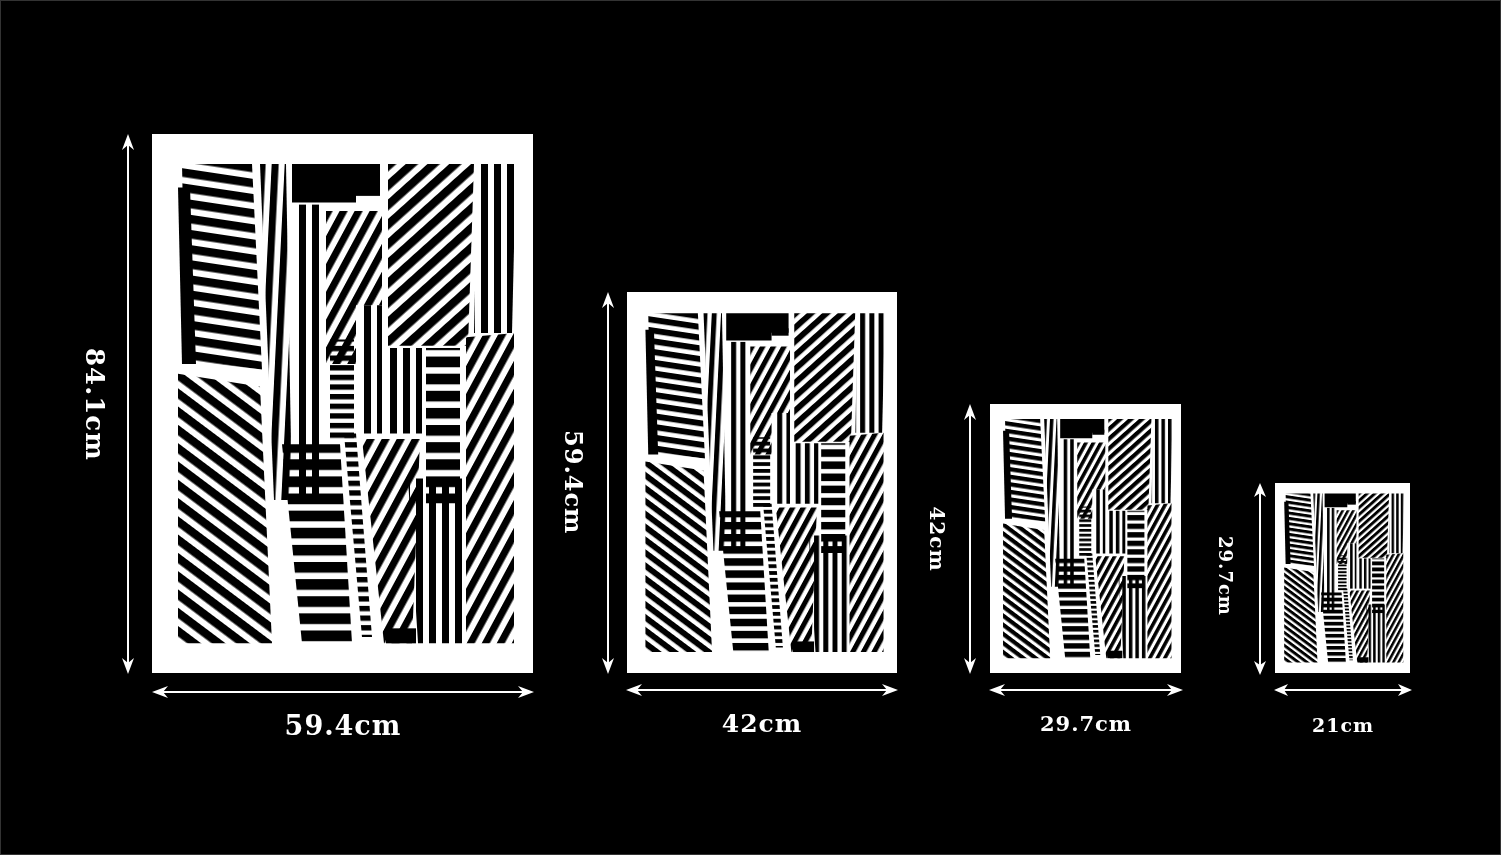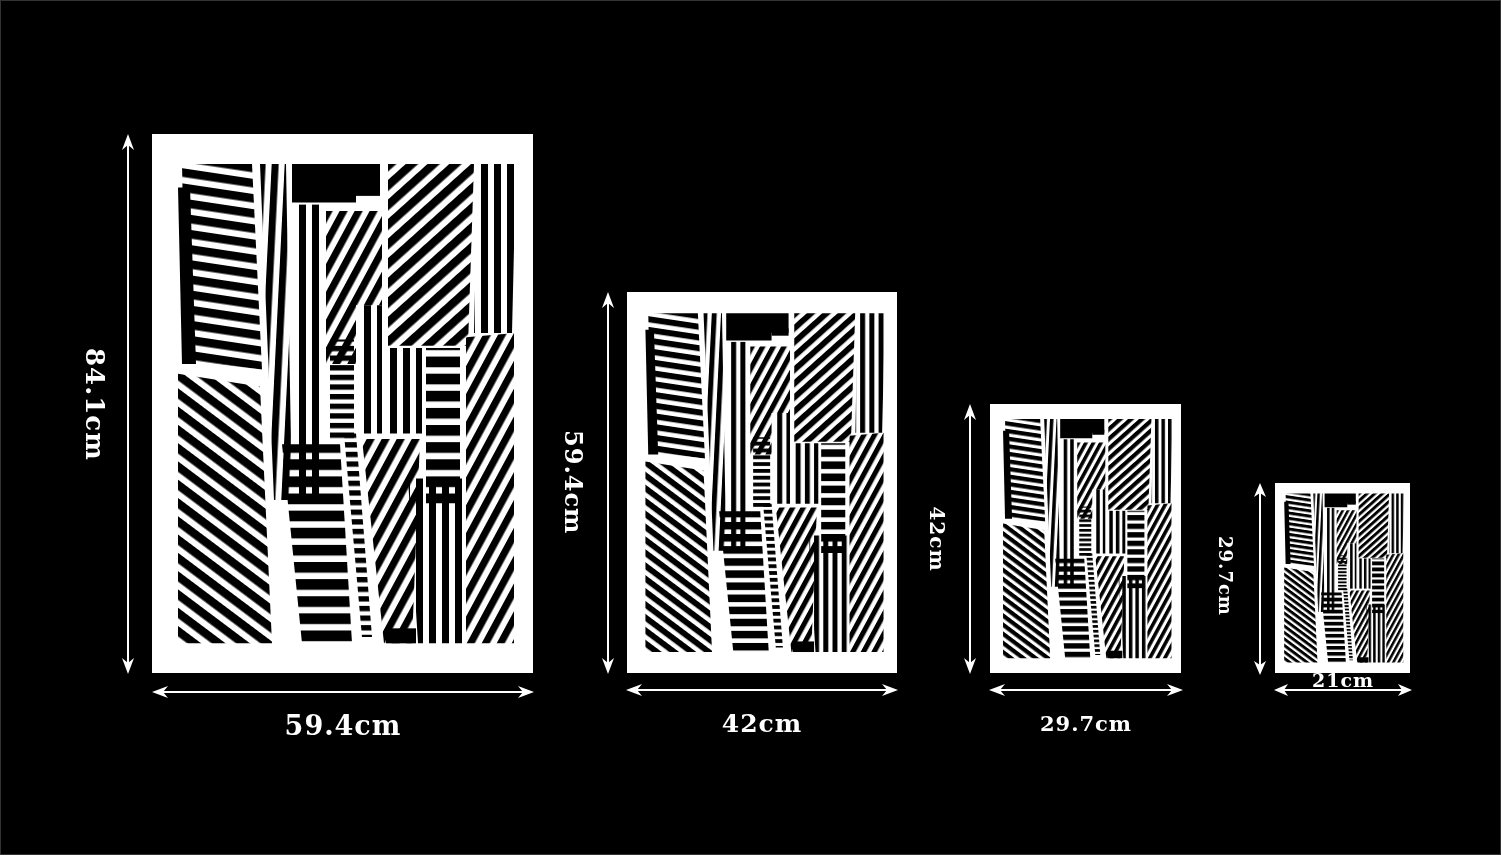--- a/index.html
+++ b/index.html
@@ -139,13 +139,13 @@
   <line x1="10" y1="6" x2="10" y2="186" stroke="#fff" stroke-width="2"></line>
   <path d="M10,0 L4,14 L10,10 L16,14 Z" fill="#fff"></path>
   <path d="M10,192 L4,178 L10,182 L16,178 Z" fill="#fff"></path>
 </svg>
 <div class="vlabel" style="left:1185px; top:565px; width:80px; height:22px; font-size:18px; line-height:22px;">29.7cm</div>
 <svg class="arrow" style="left:1274px; top:680px" width="138" height="20">
   <line x1="6" y1="10" x2="132" y2="10" stroke="#fff" stroke-width="2"></line>
   <path d="M0,10 L14,4 L10,10 L14,16 Z" fill="#fff"></path>
   <path d="M138,10 L124,4 L128,10 L124,16 Z" fill="#fff"></path>
 </svg>
-<div class="label" style="left:1274px; top:669px; width:138px; font-size:19px;">21cm</div>
+<div class="label" style="left:1274px; top:714px; width:138px; font-size:19px;">21cm</div>
 
 </body></html>

